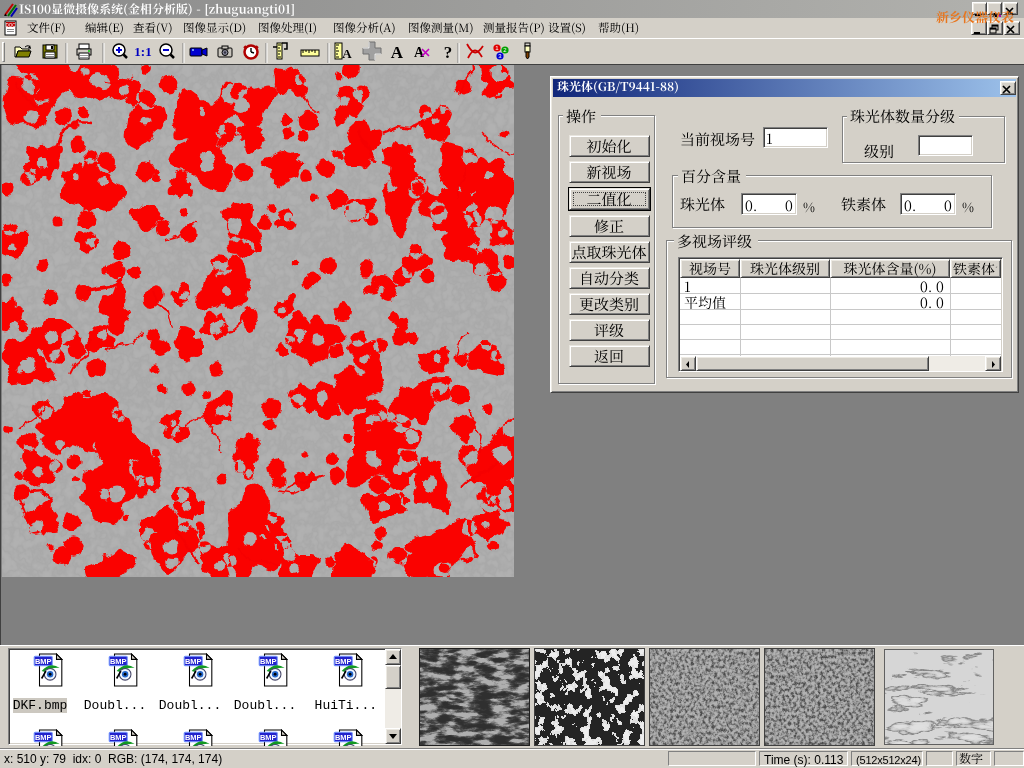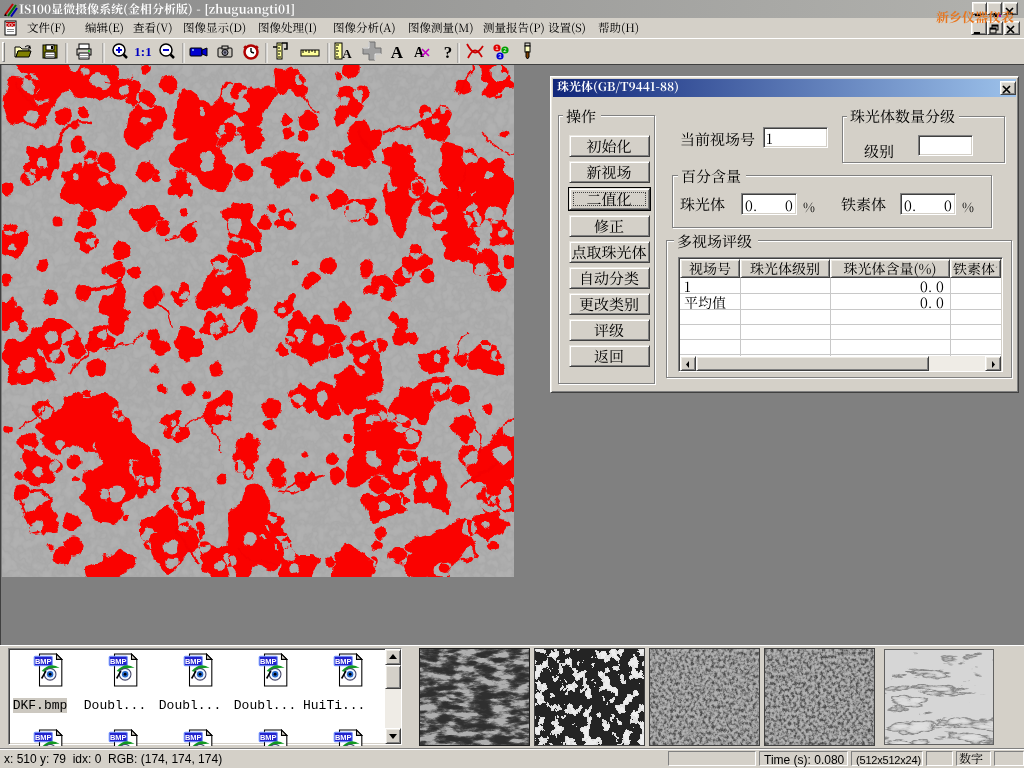--- a/index.html
+++ b/index.html
@@ -370,21 +370,21 @@
 <path d="M8,17 Q16,8 25,14 Q18,13 12,18 Z" fill="#119922"></path>
 <circle cx="16" cy="20" r="5.5" fill="#eef6ff" stroke="#446"></circle>
 <circle cx="16" cy="20" r="3" fill="#2266cc"></circle>
 <circle cx="16" cy="20" r="1.3" fill="#000"></circle>
 <path d="M8,24 L12,17" stroke="#000" stroke-width="1.5"></path>
     </svg>
     <div class="abs" style="left:2px;top:698px;width:76px;text-align:center;font-family:'Liberation Mono',monospace;font-size:13px;color:#000;white-space:nowrap"><span style="background:#ccc8c0;padding:0 0">DKF.bmp</span></div>
     <div class="abs" style="left:77px;top:698px;width:76px;text-align:center;font-family:'Liberation Mono',monospace;font-size:13px;color:#000;white-space:nowrap"><span style="padding:0 1px">Doubl...</span></div>
     <div class="abs" style="left:152px;top:698px;width:76px;text-align:center;font-family:'Liberation Mono',monospace;font-size:13px;color:#000;white-space:nowrap"><span style="padding:0 1px">Doubl...</span></div>
     <div class="abs" style="left:227px;top:698px;width:76px;text-align:center;font-family:'Liberation Mono',monospace;font-size:13px;color:#000;white-space:nowrap"><span style="padding:0 1px">Doubl...</span></div>
-    <div class="abs" style="left:302px;top:698px;width:76px;text-align:left;font-family:'Liberation Mono',monospace;font-size:13px;color:#000;white-space:nowrap"><span style="padding:0 1px">HuiTi...</span></div>
+    <div class="abs" style="left:302px;top:698px;width:76px;text-align:right;font-family:'Liberation Mono',monospace;font-size:13px;color:#000;white-space:nowrap"><span style="padding:0 1px">HuiTi...</span></div>
     <div class="abs" style="left:385px;top:649px;width:16px;height:95px;background:#efece6"></div>
     <div class="abs tbtn" style="left:385px;top:649px;width:16px;height:16px;box-shadow:inset 1px 1px 0 #ece9e2,inset -1px -1px 0 #808080"><svg width="14" height="14">
         <path d="M7,4 L11,9 L3,9 Z" fill="#000"></path>
       </svg></div>
     <div class="abs tbtn" style="left:385px;top:728px;width:16px;height:16px;box-shadow:inset 1px 1px 0 #ece9e2,inset -1px -1px 0 #808080"><svg width="14" height="14">
         <path d="M3,5 L11,5 L7,10 Z" fill="#000"></path>
       </svg></div>
     <div class="abs tbtn" style="left:385px;top:665px;width:16px;height:24px;box-shadow:inset 1px 1px 0 #ece9e2,inset -1px -1px 0 #808080"></div>
     <div class="abs" style="left:419px;top:648px;width:111px;height:98px;border:1px solid #202020"><svg width="109" height="96">
         <filter id="t1" x="0" y="0" width="1" height="1" color-interpolation-filters="sRGB">
@@ -437,21 +437,21 @@
           <feComponentTransfer>
             <feFuncG type="table" tableValues="0.84 0.52 0.78 0.86 0.88"></feFuncG>
           </feComponentTransfer>
           <feColorMatrix type="matrix" values="0 1 0 0 0  0 1 0 0 0  0 1 0 0 0  0 0 0 0 1"></feColorMatrix>
         </filter>
         <rect width="108" height="94" fill="#ddd" filter="url(#t5)"></rect>
       </svg></div>
     <div class="abs" style="left:0;top:748px;width:1024px;height:20px;background:#d4d0c8;border-top:1px solid #808080;box-shadow:inset 0 1px 0 #fff"></div>
     <div class="abs" style="left:668px;top:751px;width:88px;height:15px;border:1px solid;border-color:#808080 #fff #fff #808080;"></div>
     <div class="abs" style="left:759px;top:751px;width:89px;height:15px;border:1px solid;border-color:#808080 #fff #fff #808080;">
-      <span style="font-size:12px;color:#000;position:absolute;left:4px;top:1px;white-space:nowrap">Time (s): 0.080</span>
+      <span style="font-size:12px;color:#000;position:absolute;left:4px;top:1px;white-space:nowrap">Time (s): 0.113</span>
     </div>
     <div class="abs" style="left:851px;top:751px;width:72px;height:15px;border:1px solid;border-color:#808080 #fff #fff #808080;padding-left:44px;">
       <span style="font-size:12px;color:#000;position:absolute;left:4px;top:1px;white-space:nowrap"><span style="font-size:11px;letter-spacing:-0.2px">(512x512x24)</span></span>
     </div>
     <div class="abs" style="left:926px;top:751px;width:27px;height:15px;border:1px solid;border-color:#808080 #fff #fff #808080;"></div>
     <div class="abs" style="left:956px;top:751px;width:35px;height:15px;border:1px solid;border-color:#808080 #fff #fff #808080;"></div>
     <div class="abs" style="left:994px;top:751px;width:30px;height:15px;border:1px solid;border-color:#808080 #fff #fff #808080;"></div>
     <div class="abs" style="left:4px;top:752px;font-size:12px;color:#000;white-space:nowrap">x: 510 y: 79&nbsp; idx: 0&nbsp; RGB: (174, 174, 174)</div>
     <svg class="abs" style="left:0;top:0;pointer-events:none" width="1024" height="768">
       <defs>

